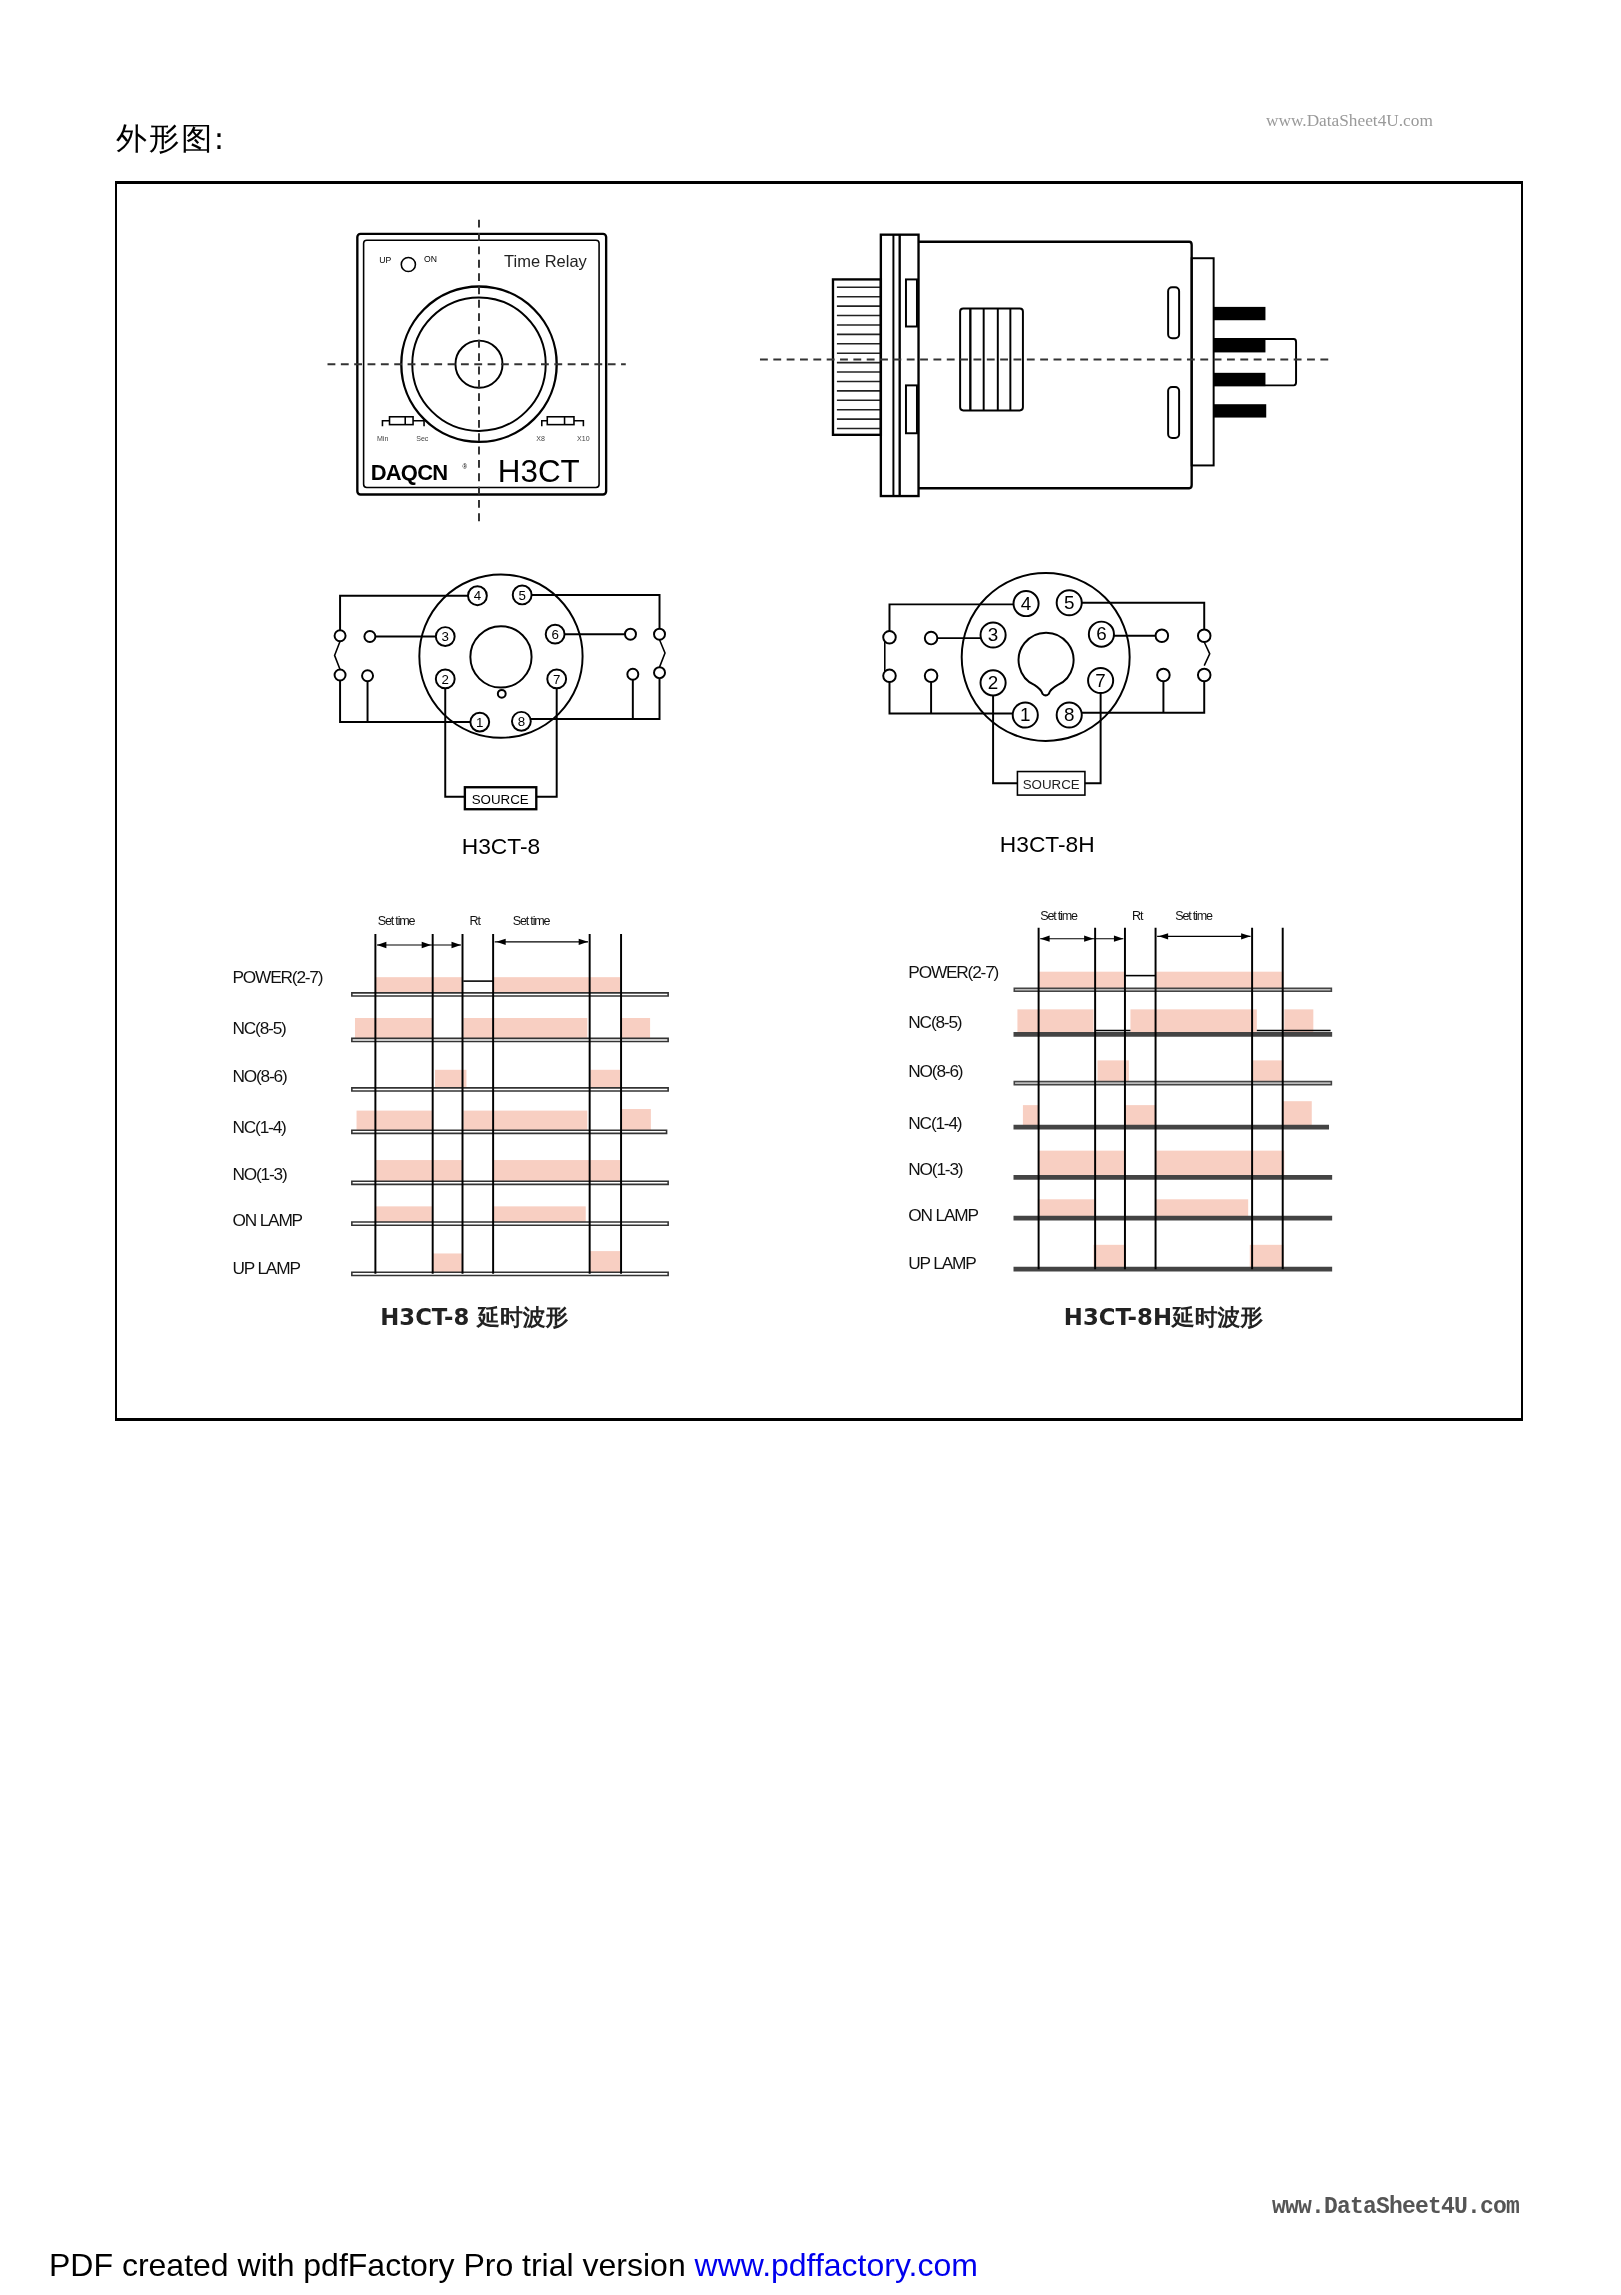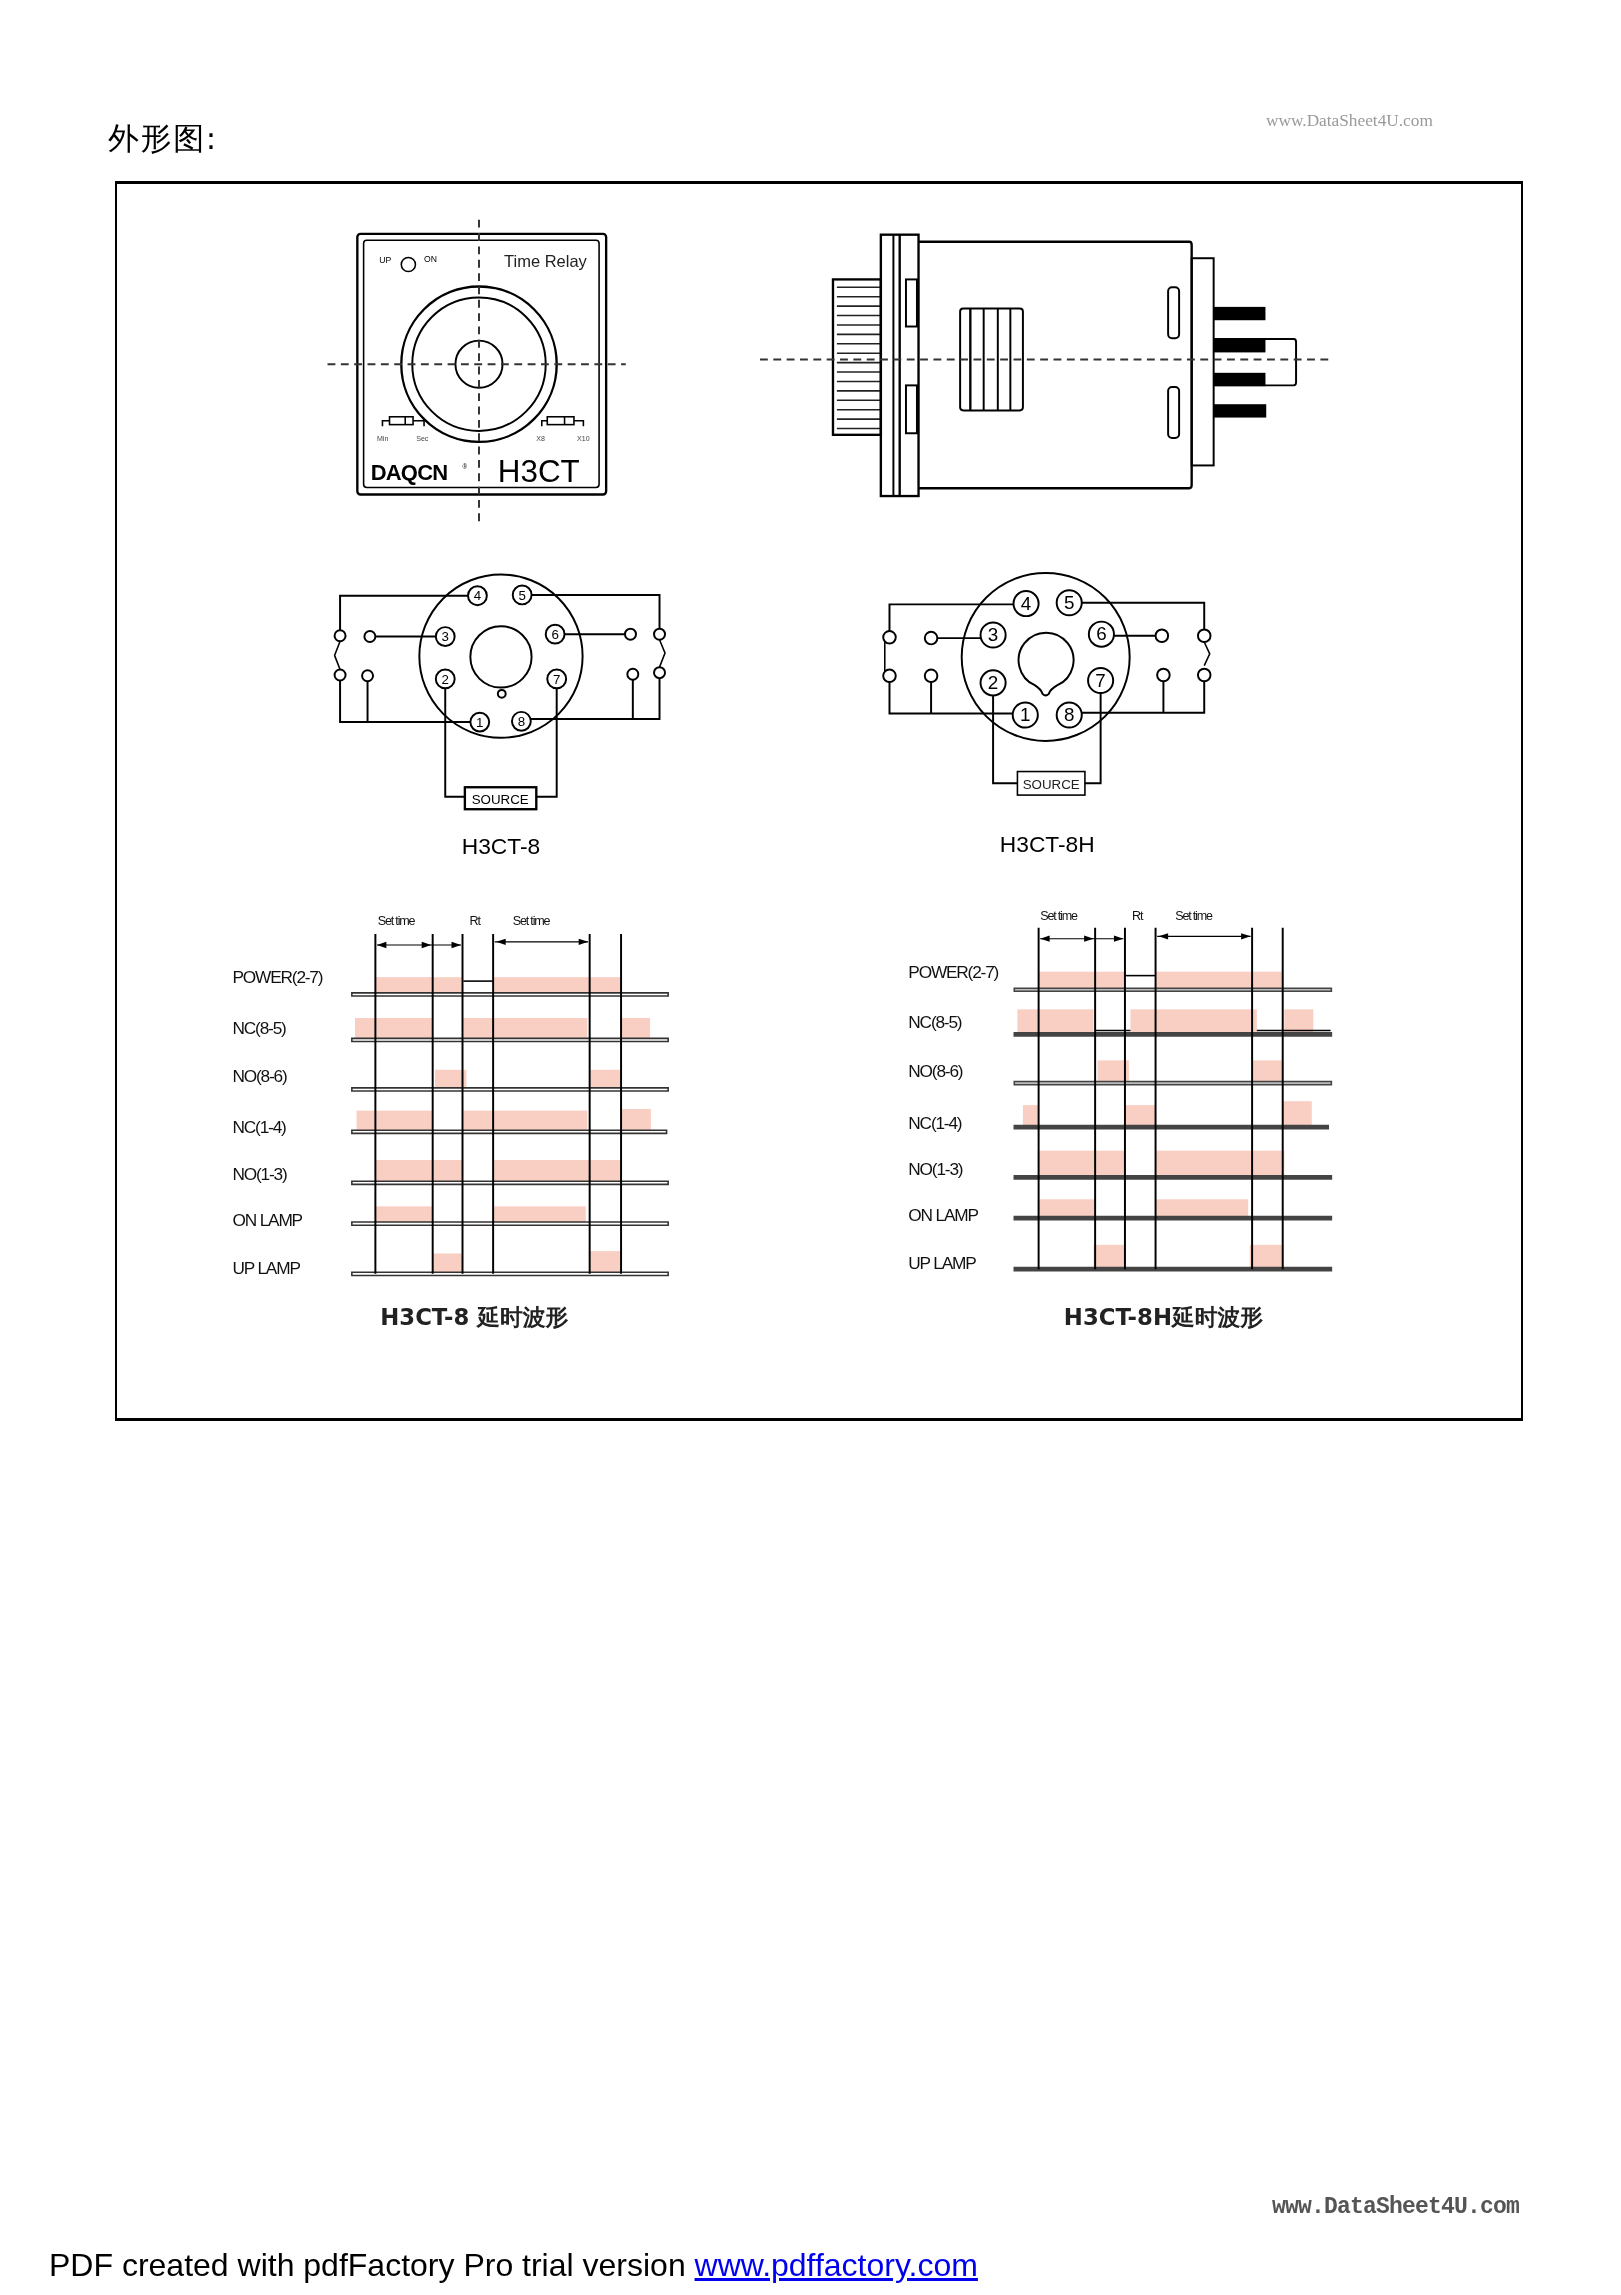--- a/index.html
+++ b/index.html
@@ -1,24 +1,24 @@
 <!DOCTYPE html>
 <html style="font-size:12.6px"><head>
 <meta charset="utf-8">
 <style>
   html, body { margin: 0; padding: 0; background: #ffffff; }
   body { width: 1622px; height: 2295px; position: relative; overflow: hidden; font-family: "Liberation Sans", "DejaVu Sans", sans-serif; color: #000; }
   .abs { position: absolute; }
-  .title { left: 108px; top: 118px; font-size: 31px; font-family: "DejaVu Sans", sans-serif; letter-spacing: 1.6px; }
+  .title { left: 116px; top: 118px; font-size: 31px; font-family: "DejaVu Sans", sans-serif; letter-spacing: 1.6px; }
   .wm-top { left: 1266px; top: 111px; font-size: 17.3px; color: #9a9a9a; font-family: "Liberation Serif", serif; }
   .frame { left: 115px; top: 181px; width: 1408px; height: 1240px; border: 2.4px solid #000; border-top-width: 3.1px; border-bottom-width: 3.9px; box-sizing: border-box; }
   svg.main { position: absolute; left: 0; top: 0; }
   .wm-bottom { left: 1272px; top: 2194px; font-size: 23px; color: #555; font-family: "Liberation Mono", monospace; font-weight: bold; letter-spacing: -0.8px; }
   .pdf-note { left: 49px; top: 2247px; font-size: 32px; font-family: "Liberation Sans", sans-serif; color: #000; }
-  .pdf-note a { color: #0000ee; text-decoration: underline; }
+  .pdf-note a { color: #0000ee; }
 </style>
 </head>
 <body>
 
 <div class="abs title">外形图:</div>
 <div class="abs wm-top">www.DataSheet4U.com</div>
 
 <div class="abs frame"></div>
 
 <svg class="main" width="1622" height="2295" viewBox="0 0 2066 2924" xmlns="http://www.w3.org/2000/svg">

